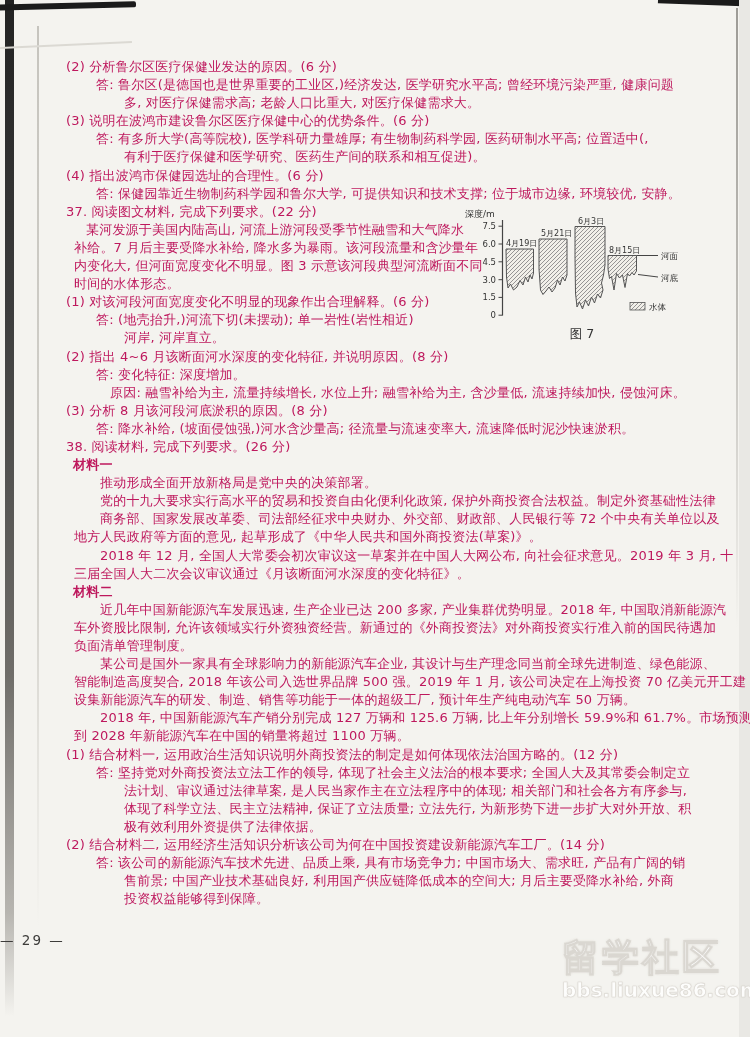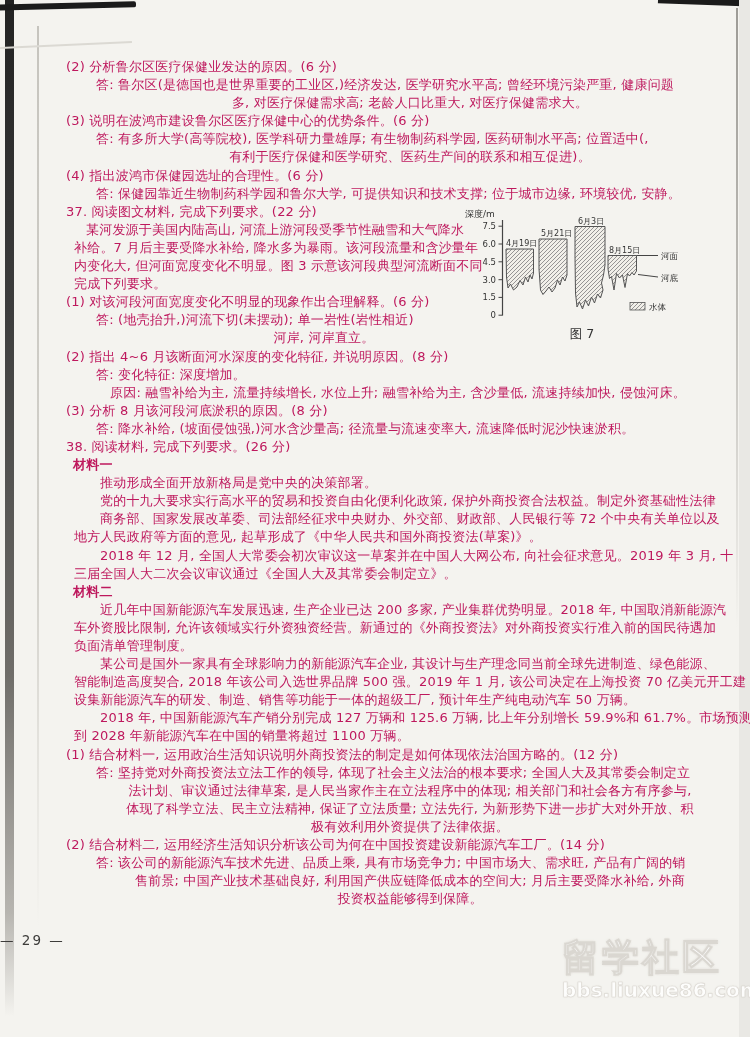--- a/index.html
+++ b/index.html
@@ -21,21 +21,21 @@
     background:linear-gradient(180deg,#9d9b96 0%,#c0beb9 50%,rgba(214,212,207,0) 100%);}
   .edge-right-area{position:absolute;left:739px;top:0;width:11px;height:100%;background:#e9e8e4;}
   .faint-hline{position:absolute;left:0;top:44px;width:132px;height:2px;background:#dbd9d3;
     transform:rotate(-2.5deg);}
   
   .content{position:absolute;left:48px;top:58px;width:648px;color:#be185d;}
   .line{height:18.1px;line-height:18.1px;font-size:13px;letter-spacing:0.2px;white-space:nowrap;}
   .line.q{padding-left:18px;}
   .line.ans{padding-left:48px;}
   .line.reason{padding-left:62px;}
-  .line.cont{padding-left:76px;text-align:center;}
+  .line.cont{padding-left:76px;}
   .line.mat{padding-left:25px;font-weight:bold;}
   .line.body{padding-left:26px;}
   .line.body-ind{padding-left:52px;}
   .line.intro-ind{padding-left:38px;}
   .line.narrow{max-width:400px;overflow:visible;}
   
   .figure{position:absolute;left:462px;top:207px;width:285px;height:140px;}
   .figure svg{display:block;}
   
   .pageno{position:absolute;left:0;top:932px;width:750px;text-align:left;
@@ -66,37 +66,37 @@
       <div class="line cont">多, 对医疗保健需求高; 老龄人口比重大, 对医疗保健需求大。</div>
       <div class="line q">(3) 说明在波鸿市建设鲁尔区医疗保健中心的优势条件。(6 分)</div>
       <div class="line ans">答: 有多所大学(高等院校), 医学科研力量雄厚; 有生物制药科学园, 医药研制水平高; 位置适中(,</div>
       <div class="line cont">有利于医疗保健和医学研究、医药生产间的联系和相互促进)。</div>
       <div class="line q">(4) 指出波鸿市保健园选址的合理性。(6 分)</div>
       <div class="line ans">答: 保健园靠近生物制药科学园和鲁尔大学, 可提供知识和技术支撑; 位于城市边缘, 环境较优, 安静。</div>
       <div class="line q">37. 阅读图文材料, 完成下列要求。(22 分)</div>
       <div class="line intro-ind narrow">某河发源于美国内陆高山, 河流上游河段受季节性融雪和大气降水</div>
       <div class="line body narrow">补给。7 月后主要受降水补给, 降水多为暴雨。该河段流量和含沙量年</div>
       <div class="line body narrow">内变化大, 但河面宽度变化不明显。图 3 示意该河段典型河流断面不同</div>
-      <div class="line body narrow">完成下列要求。</div>
+      <div class="line body narrow">时间的水体形态。</div>
       <div class="line q narrow">(1) 对该河段河面宽度变化不明显的现象作出合理解释。(6 分)</div>
       <div class="line ans narrow">答: (地壳抬升,)河流下切(未摆动); 单一岩性(岩性相近)</div>
       <div class="line cont narrow">河岸, 河岸直立。</div>
       <div class="line q">(2) 指出 4~6 月该断面河水深度的变化特征, 并说明原因。(8 分)</div>
       <div class="line ans">答: 变化特征: 深度增加。</div>
       <div class="line reason">原因: 融雪补给为主, 流量持续增长, 水位上升; 融雪补给为主, 含沙量低, 流速持续加快, 侵蚀河床。</div>
       <div class="line q">(3) 分析 8 月该河段河底淤积的原因。(8 分)</div>
       <div class="line ans">答: 降水补给, (坡面侵蚀强,)河水含沙量高; 径流量与流速变率大, 流速降低时泥沙快速淤积。</div>
       <div class="line q">38. 阅读材料, 完成下列要求。(26 分)</div>
       <div class="line mat">材料一</div>
       <div class="line body-ind">推动形成全面开放新格局是党中央的决策部署。</div>
       <div class="line body-ind">党的十九大要求实行高水平的贸易和投资自由化便利化政策, 保护外商投资合法权益。制定外资基础性法律</div>
       <div class="line body-ind">商务部、国家发展改革委、司法部经征求中央财办、外交部、财政部、人民银行等 72 个中央有关单位以及</div>
       <div class="line body">地方人民政府等方面的意见, 起草形成了《中华人民共和国外商投资法(草案)》。</div>
       <div class="line body-ind">2018 年 12 月, 全国人大常委会初次审议这一草案并在中国人大网公布, 向社会征求意见。2019 年 3 月, 十</div>
-      <div class="line body">三届全国人大二次会议审议通过《全国人大及其常委会制定立》。</div>
+      <div class="line body">三届全国人大二次会议审议通过《月该断面河水深度的变化特征》。</div>
       <div class="line mat">材料二</div>
       <div class="line body-ind">近几年中国新能源汽车发展迅速, 生产企业已达 200 多家, 产业集群优势明显。2018 年, 中国取消新能源汽</div>
       <div class="line body">车外资股比限制, 允许该领域实行外资独资经营。新通过的《外商投资法》对外商投资实行准入前的国民待遇加</div>
       <div class="line body">负面清单管理制度。</div>
       <div class="line body-ind">某公司是国外一家具有全球影响力的新能源汽车企业, 其设计与生产理念同当前全球先进制造、绿色能源、</div>
       <div class="line body">智能制造高度契合, 2018 年该公司入选世界品牌 500 强。2019 年 1 月, 该公司决定在上海投资 70 亿美元开工建</div>
       <div class="line body">设集新能源汽车的研发、制造、销售等功能于一体的超级工厂, 预计年生产纯电动汽车 50 万辆。</div>
       <div class="line body-ind">2018 年, 中国新能源汽车产销分别完成 127 万辆和 125.6 万辆, 比上年分别增长 59.9%和 61.7%。市场预测,</div>
       <div class="line body">到 2028 年新能源汽车在中国的销量将超过 1100 万辆。</div>
       <div class="line q">(1) 结合材料一, 运用政治生活知识说明外商投资法的制定是如何体现依法治国方略的。(12 分)</div>

